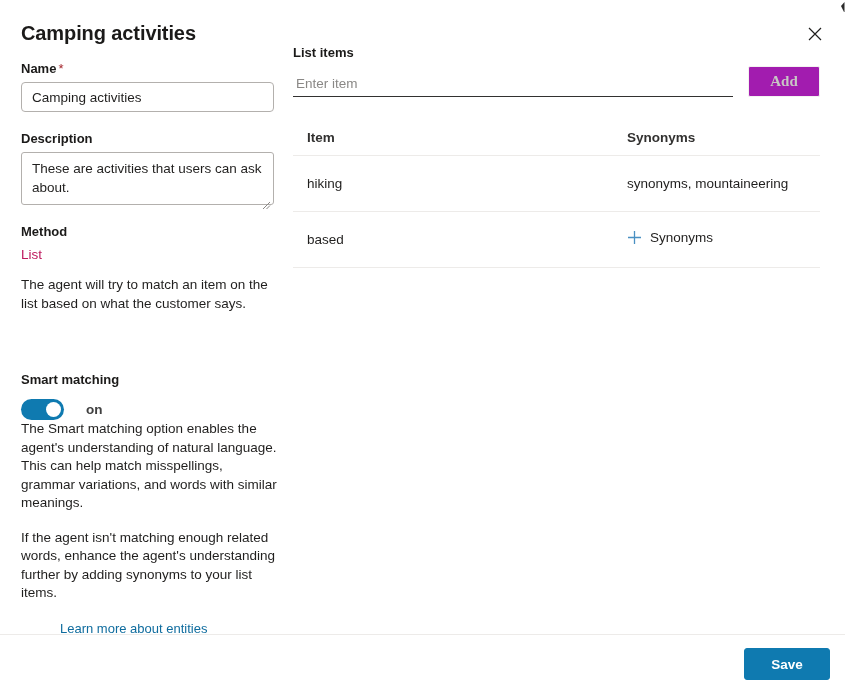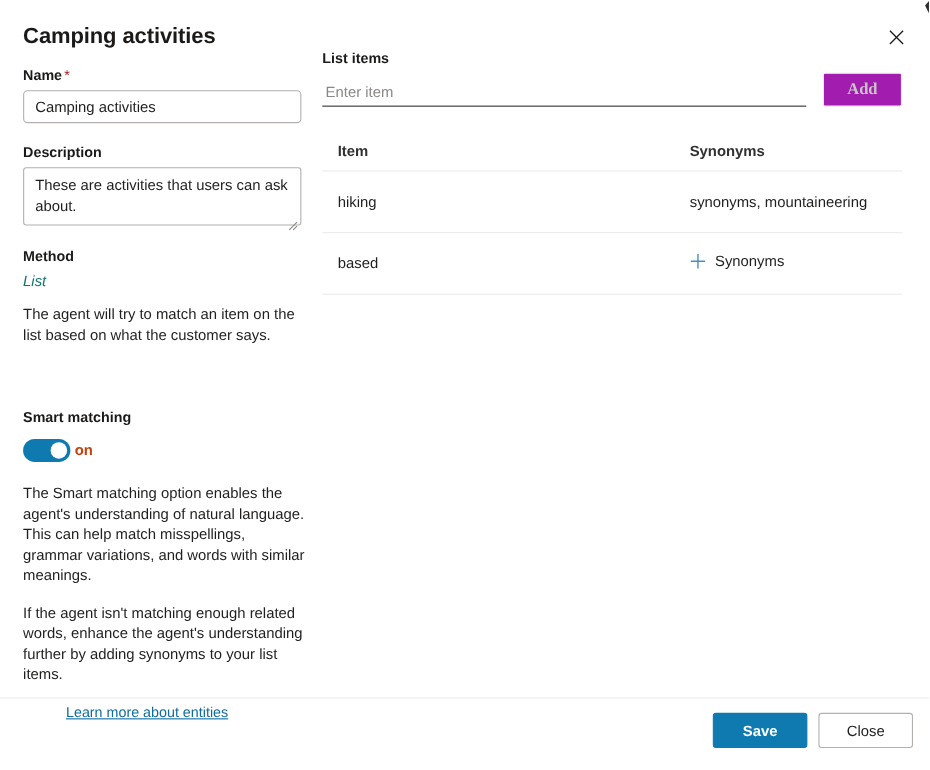--- a/index.html
+++ b/index.html
@@ -84,24 +84,23 @@
   }
   .resize-grip {
     position: absolute;
     right: 3px; bottom: 3px;
     width: 10px; height: 10px;
     pointer-events: none;
   }
 
   .static-value {
     font-size: 13.5px;
-    color: #0f766e;
+    color: #be185d;
     line-height: 19px;
     margin-top: 4px;
-    font-style: italic;
   }
   .body-text {
     font-size: 13.5px;
     line-height: 18.5px;
     color: #201f1e;
   }
   .mt-12 { margin-top: 12px; }
 
   
   .smart-section { position: absolute; left: 21px; top: 371px; width: 258px; }
@@ -117,26 +116,26 @@
     flex: none;
   }
   .toggle-knob {
     position: absolute;
     top: 3px; right: 3px;
     width: 15px; height: 15px;
     border-radius: 50%;
     background: #ffffff;
   }
   .toggle-label {
-    margin-left: 4px;
-    font-size: 13.5px;
-    font-weight: 600;
-    color: #c2410c;
-  }
-  .smart-body { margin-top: 20px; font-size: 13.5px; line-height: 18.5px; color: #201f1e; }
+    margin-left: 22px;
+    font-size: 13.5px;
+    font-weight: 600;
+    color: #404040;
+  }
+  .smart-body { font-size: 13.5px; line-height: 18.5px; color: #201f1e; }
   .smart-body p { margin: 0 0 16px 0; }
   .link {
     font-size: 13px;
     text-decoration: underline;
     cursor: pointer;
   }
 
   
   .right-col {
     position: absolute;
@@ -352,16 +351,15 @@
             <span>Synonyms</span>
           </span>
         </div>
       </div>
     </div>
   </div>
 
   <div class="footer-divider"></div>
   <div class="footer">
     <button class="btn btn-primary" id="saveBtn" style="background: rgb(15, 122, 176); border-color: rgb(15, 122, 176);">Save</button>
-    <button class="btn btn-secondary">Close</button>
   </div>
 
 </div>
 
 </body></html>

